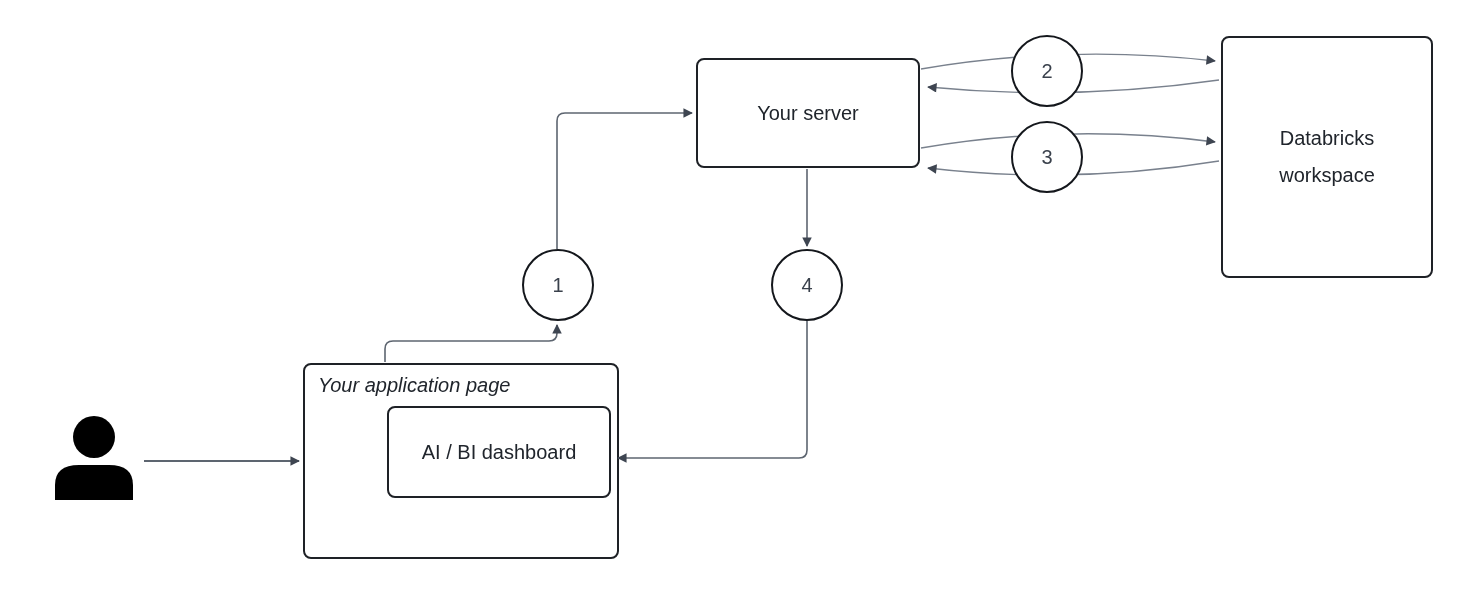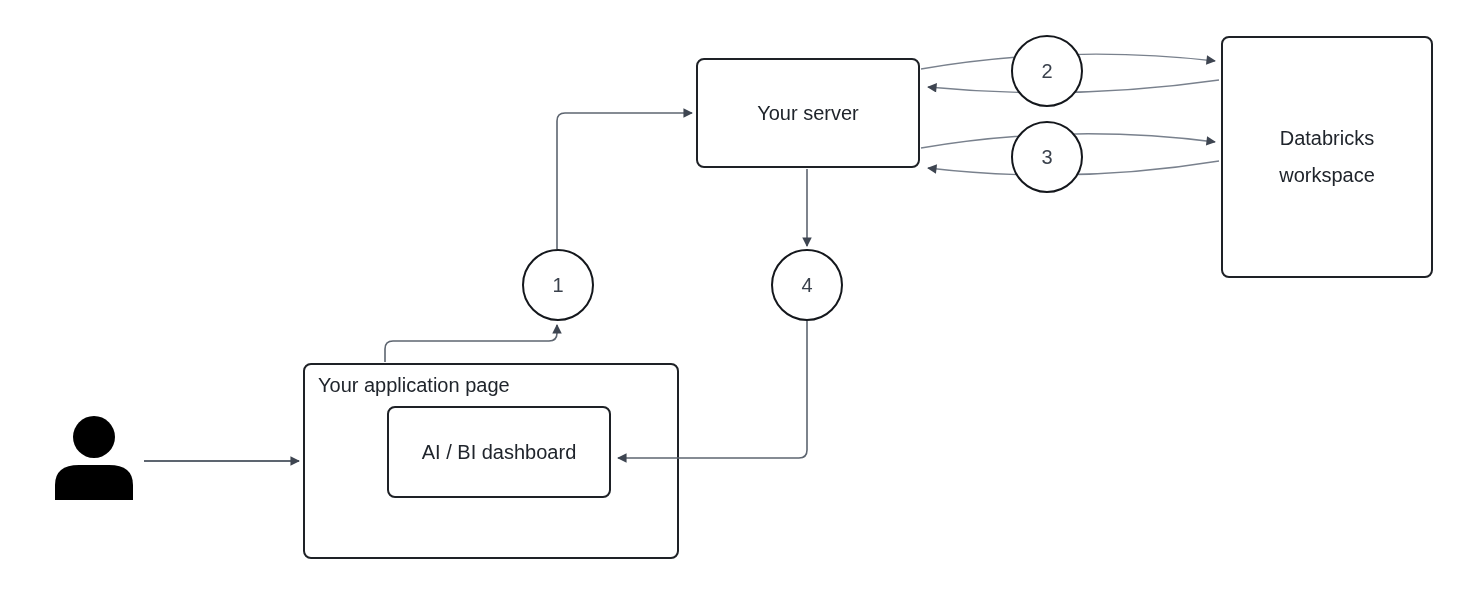--- a/index.html
+++ b/index.html
@@ -25,21 +25,21 @@
     z-index: 1;
     color: #20252c;
     font-size: 20px;
   }
   .box.centered {
     display: flex;
     align-items: center;
     justify-content: center;
     text-align: center;
   }
-  #app-page-box   { left: 303px; top: 363px; width: 376px; height: 196px; }
+  #app-page-box   { left: 303px; top: 363px; width: 316px; height: 196px; font-style: italic; }
   #dashboard-box  { left: 387px; top: 406px; width: 224px; height: 92px; }
   #server-box     { left: 696px; top:  58px; width: 224px; height: 110px; }
   #databricks-box { left: 1221px; top:  36px; width: 212px; height: 242px; }
   .box-label-topleft {
     position: absolute;
     top: 9px;
     left: 13px;
     white-space: nowrap;
   }
   .wrap-label {

